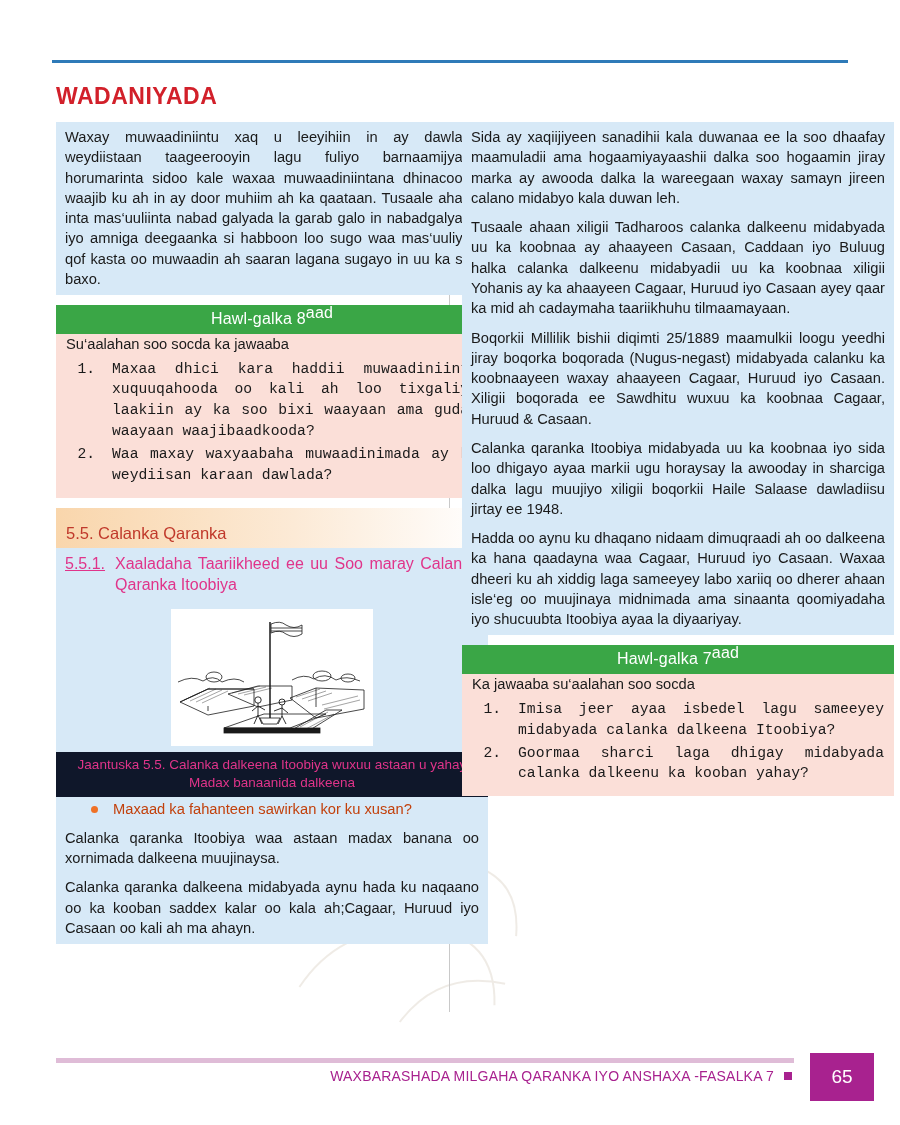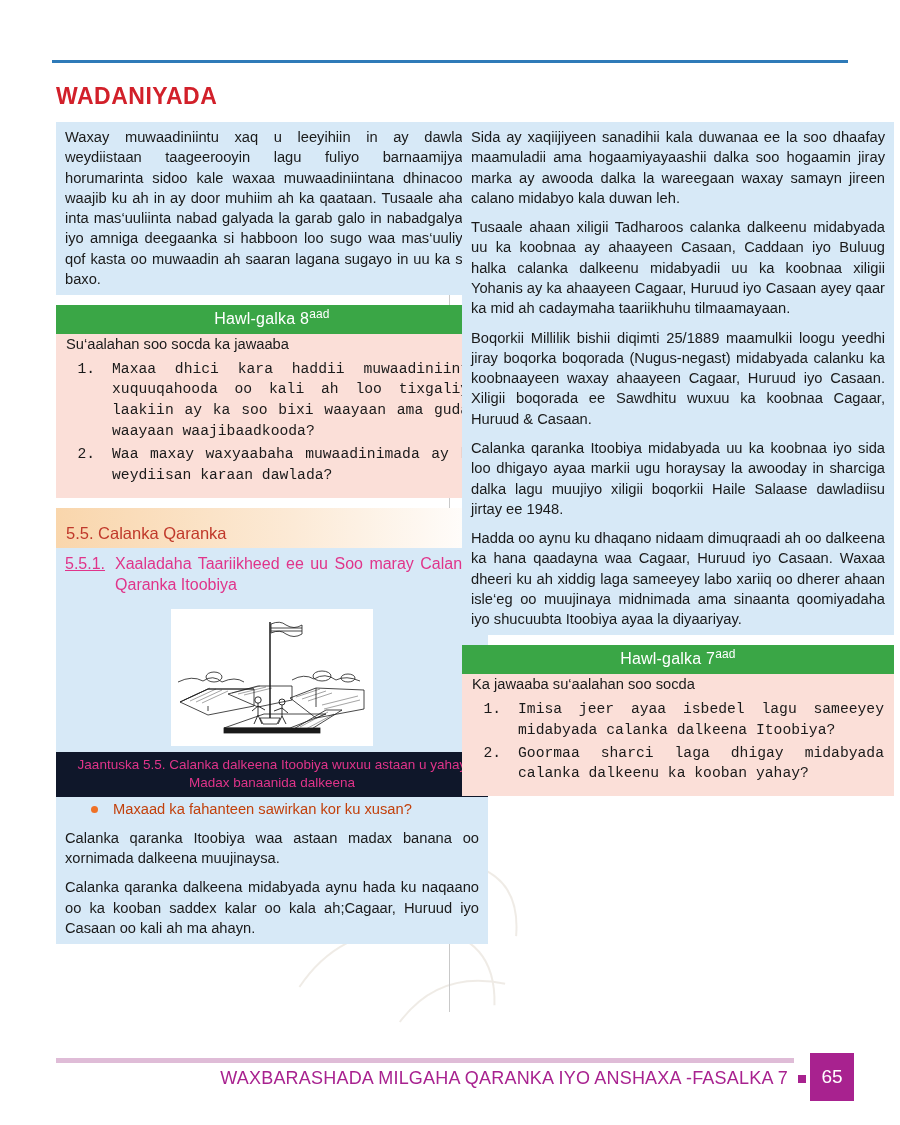--- a/index.html
+++ b/index.html
@@ -95,21 +95,21 @@
   .activity { margin-top: 10px; }
   .activity-header {
     background: #3aa646;
     color: #ffffff;
     text-align: center;
     font-size: 16px;
     padding: 5px 0 6px 0;
     letter-spacing: 0.2px;
   }
   .activity-header sup {
-    font-size: 12px;
+    font-size: 16px;
     vertical-align: super;
     line-height: 0;
   }
   .activity-body {
     background: #fbdfd8;
     padding: 0 10px 12px 10px;
   }
   .activity-body .lead {
     margin: 0 0 4px 0;
     font-size: 14.7px;
@@ -215,42 +215,42 @@
     position: absolute;
     left: 56px;
     top: 1058px;
     width: 738px;
     height: 5px;
     background: #dfbcd7;
     z-index: 2;
   }
   .footer-text {
     position: absolute;
-    left: 16px;
+    left: 2px;
     top: 1068px;
     width: 790px;
     text-align: right;
-    font-size: 18px;
+    font-size: 14px;
     color: #a8228f;
     letter-spacing: 0.2px;
     z-index: 3;
   }
   .footer-sq {
     display: inline-block;
     width: 8px;
     height: 8px;
     background: #a8228f;
     margin-left: 10px;
     vertical-align: 1px;
   }
   .page-num {
     position: absolute;
     left: 810px;
     top: 1053px;
-    width: 44px;
+    width: 64px;
     height: 48px;
     background: #a8228f;
     color: #ffffff;
     font-size: 19px;
     display: flex;
     align-items: center;
     justify-content: center;
     z-index: 3;
   }
 </style>

